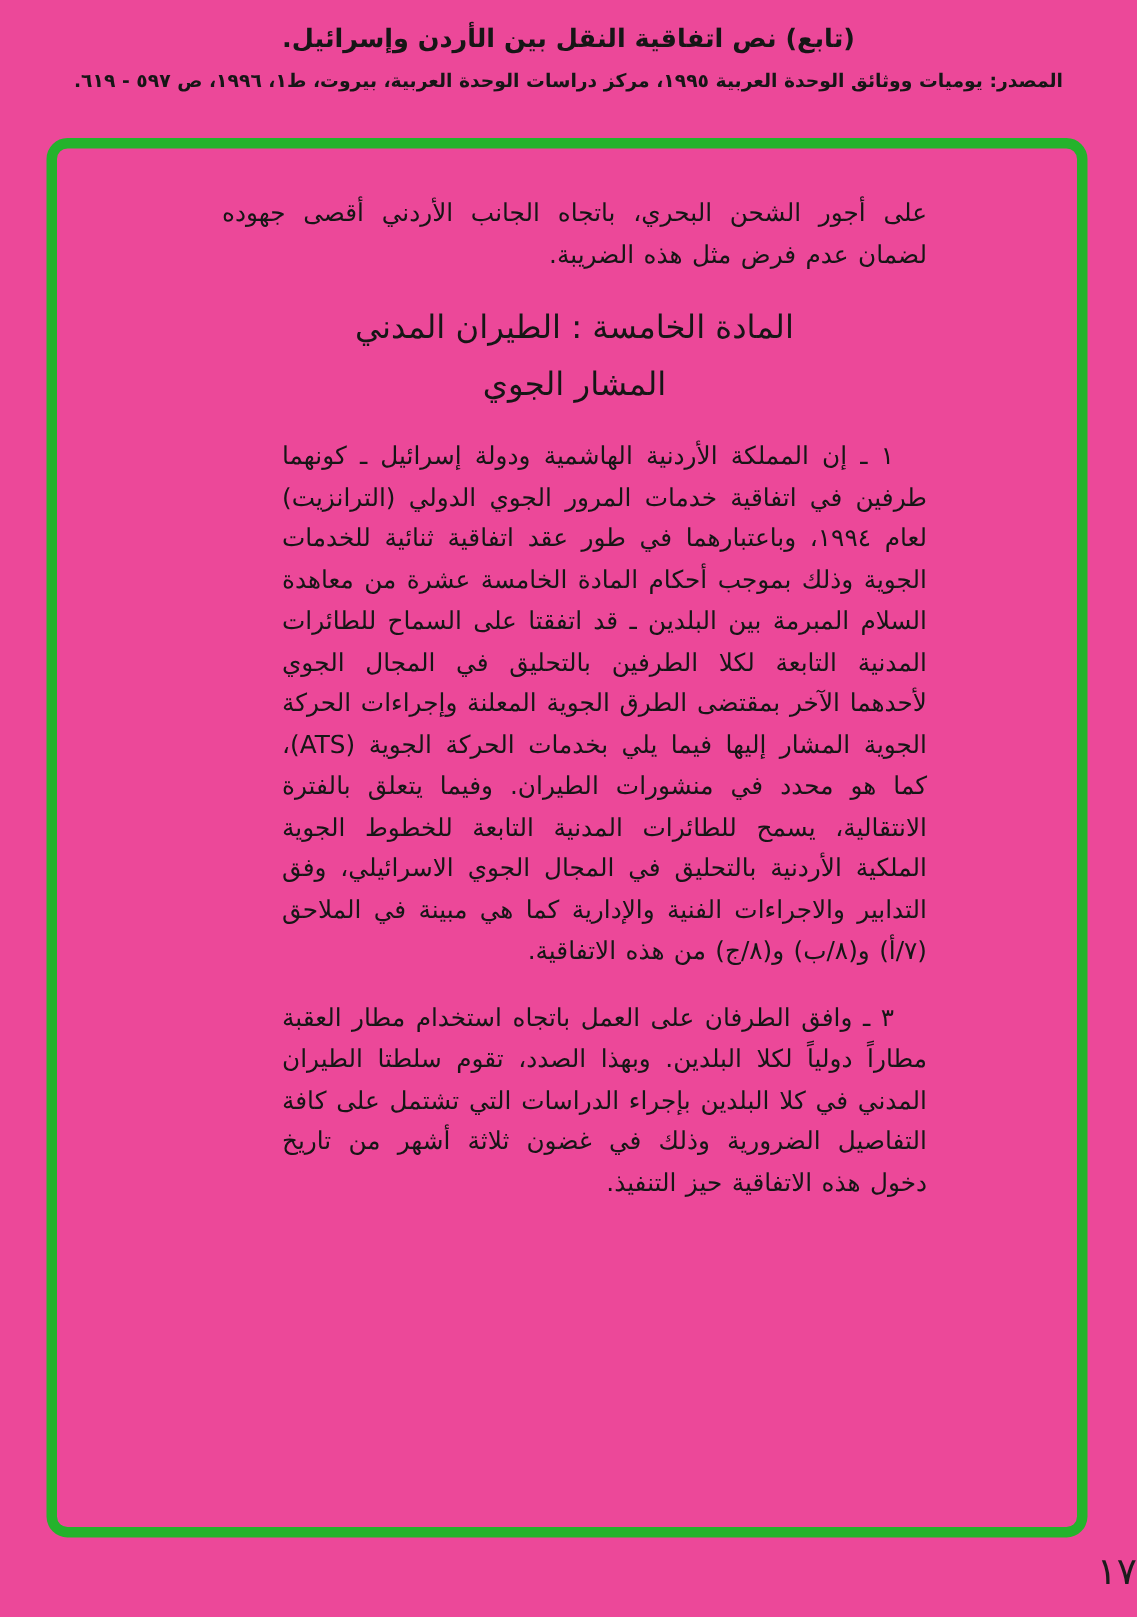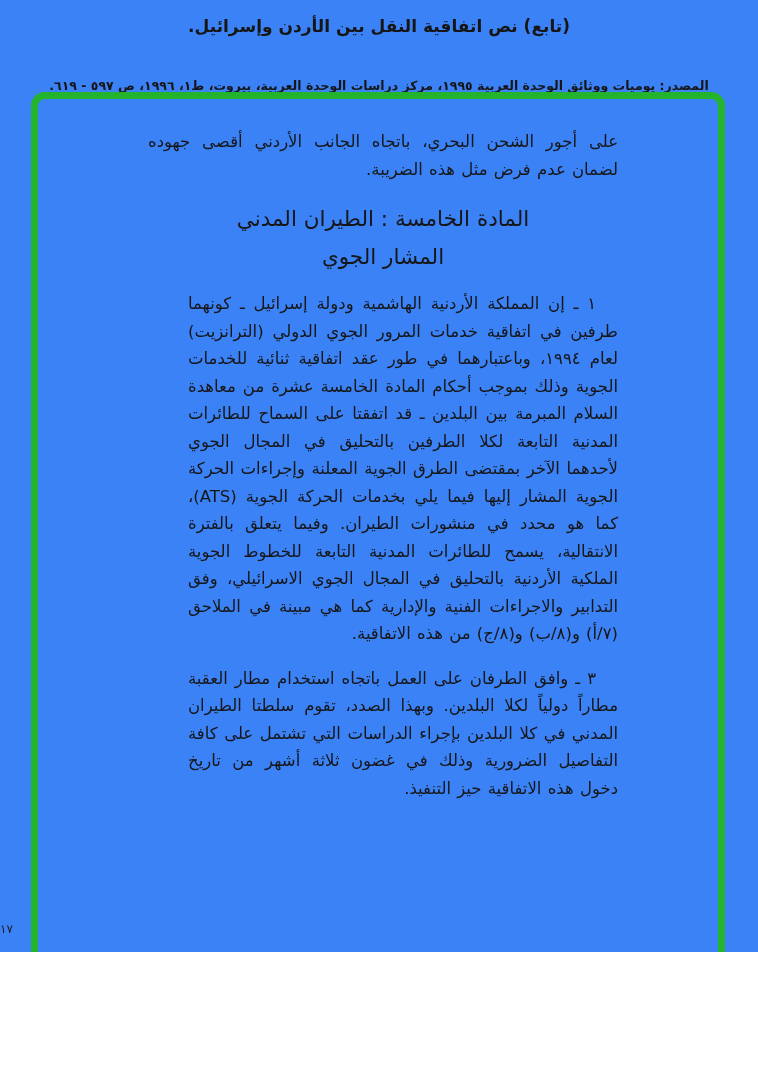--- a/index.html
+++ b/index.html
@@ -1,41 +1,40 @@
 <!DOCTYPE html>
 <html lang="ar"><head>
 <meta charset="utf-8">
 <style>
   html, body { margin: 0; padding: 0; background: #ffffff; }
   .page {
     position: relative;
     width: 758px;
-    height: 952px;
-    background: #3b82f6;
+    height: 1078px;
+    background: #ec4899;
     font-family: "DejaVu Sans", sans-serif;
     color: #161616;
     overflow: hidden;
   }
   .hdr-title {
     position: absolute;
     top: 16px; left: 0; right: 0;
     direction: rtl;
     text-align: center;
     font-weight: bold;
     font-size: 17px;
     letter-spacing: 0.2px;
   }
   .hdr-source {
     position: absolute;
     top: 46px; left: 0; right: 0;
     direction: rtl;
     text-align: center;
     font-weight: bold;
     font-size: 12.5px;
-    margin-top: 32px;
   }
   .frame {
     position: absolute;
     left: 31px; top: 92px;
     width: 694px; height: 933px;
     box-sizing: border-box;
     border: 7px solid #24b32c;
     border-radius: 14px;
     background: transparent;
   }
@@ -59,22 +58,22 @@
     direction: rtl;
     text-align: center;
     font-weight: normal;
     font-size: 21.5px;
     line-height: 38px;
     margin: 6px 0 14px 0;
   }
   .pageno {
     position: absolute;
     bottom: 16px; left: 0; right: 0;
-    text-align: left;
-    font-size: 12px;
+    text-align: right;
+    font-size: 25px;
     color: #1c1c1c;
   }
 </style>
 </head>
 <body>
 
 <div class="page">
 
   <div class="hdr-title">(تابع) نص اتفاقية النقل بين الأردن وإسرائيل.</div>
 

